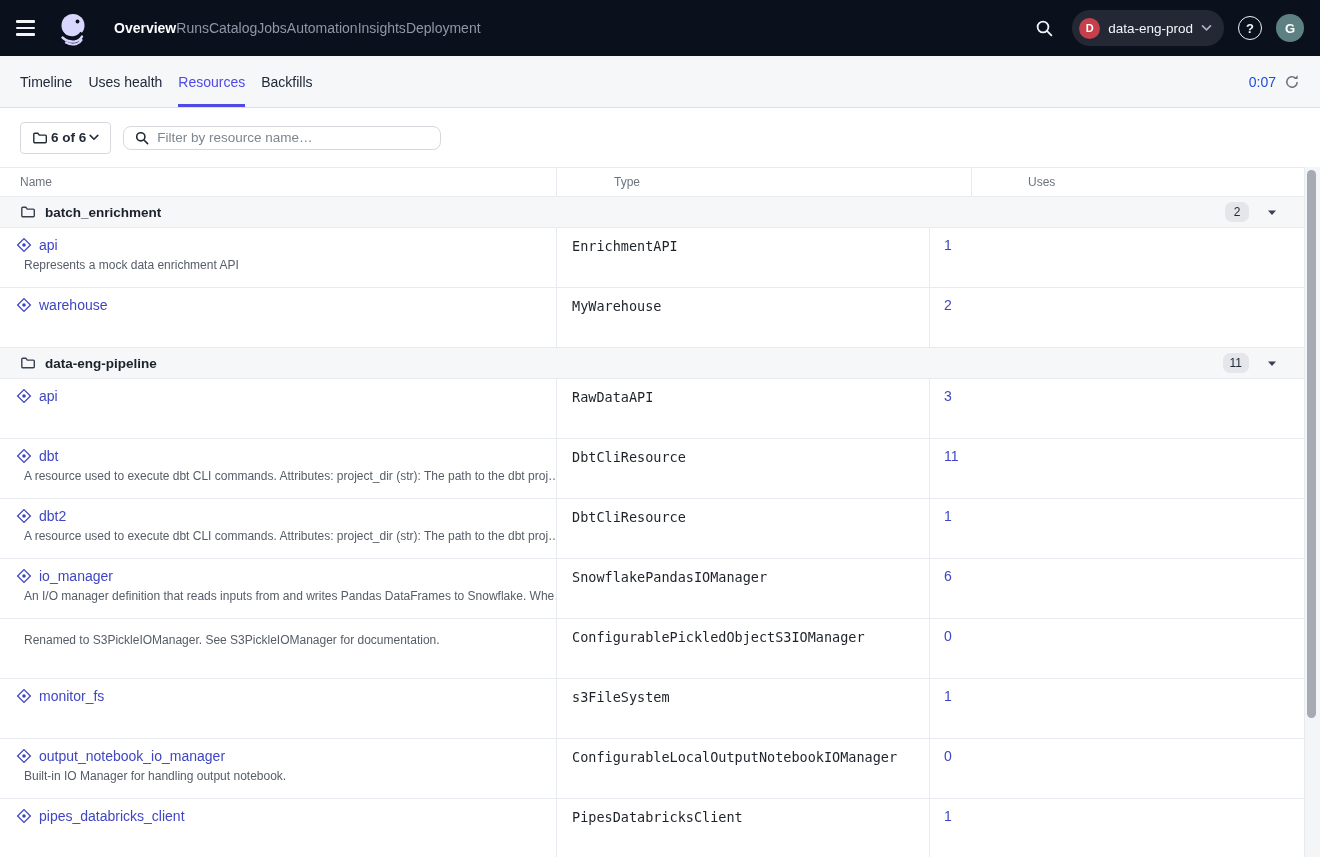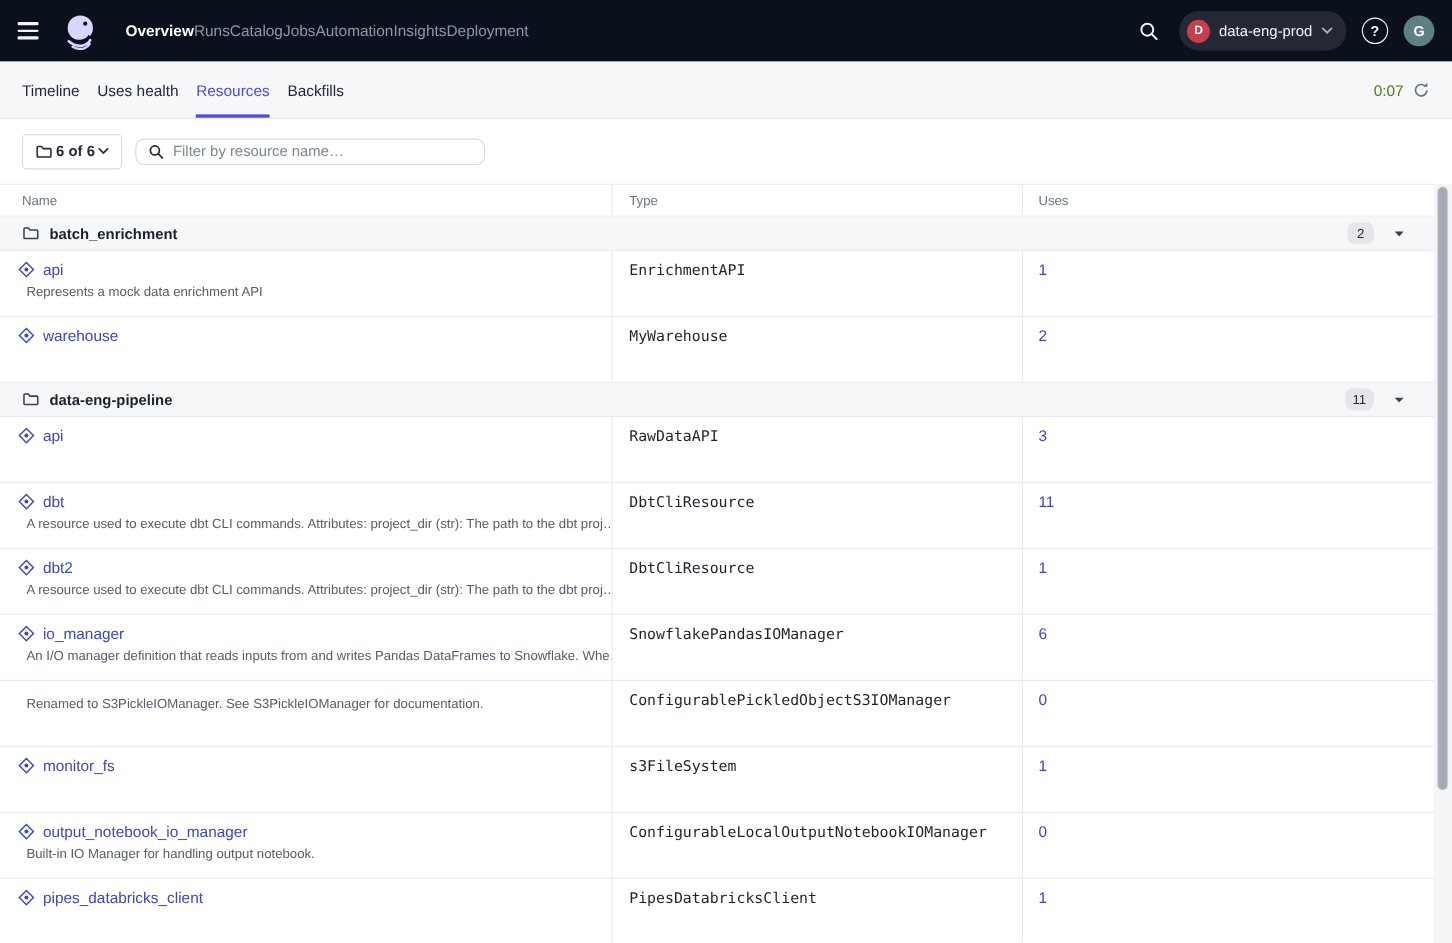--- a/index.html
+++ b/index.html
@@ -22,37 +22,37 @@
   .dep-chev { color:#A9B1BE; display:flex; }
   .help-btn { width:24px; height:24px; border-radius:50%; border:1.8px solid #F2F4F8; color:#F2F4F8; font-size:13px; font-weight:700; display:flex; align-items:center; justify-content:center; cursor:pointer; }
   .avatar { width:28px; height:28px; border-radius:50%; background:#5D8182; color:#fff; font-size:13px; font-weight:600; display:flex; align-items:center; justify-content:center; cursor:pointer; }
 
   
   .tabbar { height:52px; background:#F5F7F8; border-bottom:1px solid #DDE1E6; display:flex; align-items:stretch; padding:0 20px; }
   .tabs { display:flex; gap:16px; }
   .tab { display:flex; align-items:center; font-size:14px; font-weight:500; color:#21293A; cursor:pointer; border-bottom:3px solid transparent; padding-top:3px; }
   .tab.active { color:#5149E5; border-bottom-color:#5149E5; }
   .tab-right { margin-left:auto; display:flex; align-items:center; gap:8px; }
-  .timer { font-size:14px; color:#4d7c0f; }
+  .timer { font-size:14px; color:#1d4ed8; }
   .refresh { color:#6A7480; display:flex; cursor:pointer; }
 
   
   .filterbar { height:59px; background:#fff; display:flex; align-items:center; gap:12px; padding:0 20px; }
   .scope-btn { height:32px; border:1px solid #D5D9DE; border-radius:4px; background:#fff; display:flex; align-items:center; gap:3px; padding:0 11px; cursor:pointer; }
   .scope-btn .lbl { font-size:13.5px; font-weight:600; color:#232B36; }
   .scope-btn svg { color:#232B36; }
   .scope-btn .chev { color:#4A5360; display:flex; }
   .searchbox { width:318px; height:24px; border:1px solid #D5D9DE; border-radius:8px; display:flex; align-items:center; gap:8px; padding:0 11px; background:#fff; }
   .searchbox svg { color:#232B36; flex:none; }
   .searchbox input { border:none; outline:none; flex:1; font-size:13.5px; color:#232B36; font-family:"Liberation Sans",sans-serif; background:transparent; }
   .searchbox input::placeholder { color:#7C8691; }
 
   
   .table { width:1305px; border-top:1px solid #E7EAEE; border-right:1px solid #E7EAEE; }
-  .thead { height:29px; display:flex; border-bottom:1px solid #E7EAEE; align-items:flex-end; }
+  .thead { height:29px; display:flex; border-bottom:1px solid #E7EAEE; align-items:flex-end;gap:42px; }
   .thead .hc { font-size:12px; color:#6A7480; }
   .col-name { width:557px; padding-left:20px; border-right:1px solid #E7EAEE; height:100%; display:flex; flex-direction:column; justify-content:center; }
   .col-type { width:373px; padding-left:15px; border-right:1px solid #E7EAEE; height:100%; display:flex; align-items:center; }
   .col-uses { flex:1; padding-left:14px; height:100%; display:flex; align-items:center; }
   .thead .col-name,.thead .col-type,.thead .col-uses { justify-content:center; }
   .thead .col-type,.thead .col-uses { justify-content:flex-start; align-items:center; }
 
   .grow { height:31px; background:#F5F7F8; border-bottom:1px solid #E7EAEE; display:flex; align-items:center; padding:0 26px 0 20px; cursor:pointer; }
   .grow .folder { color:#374151; display:flex; margin-right:9px; }
   .grow .glabel { font-size:13.5px; font-weight:700; color:#1C222B; }

